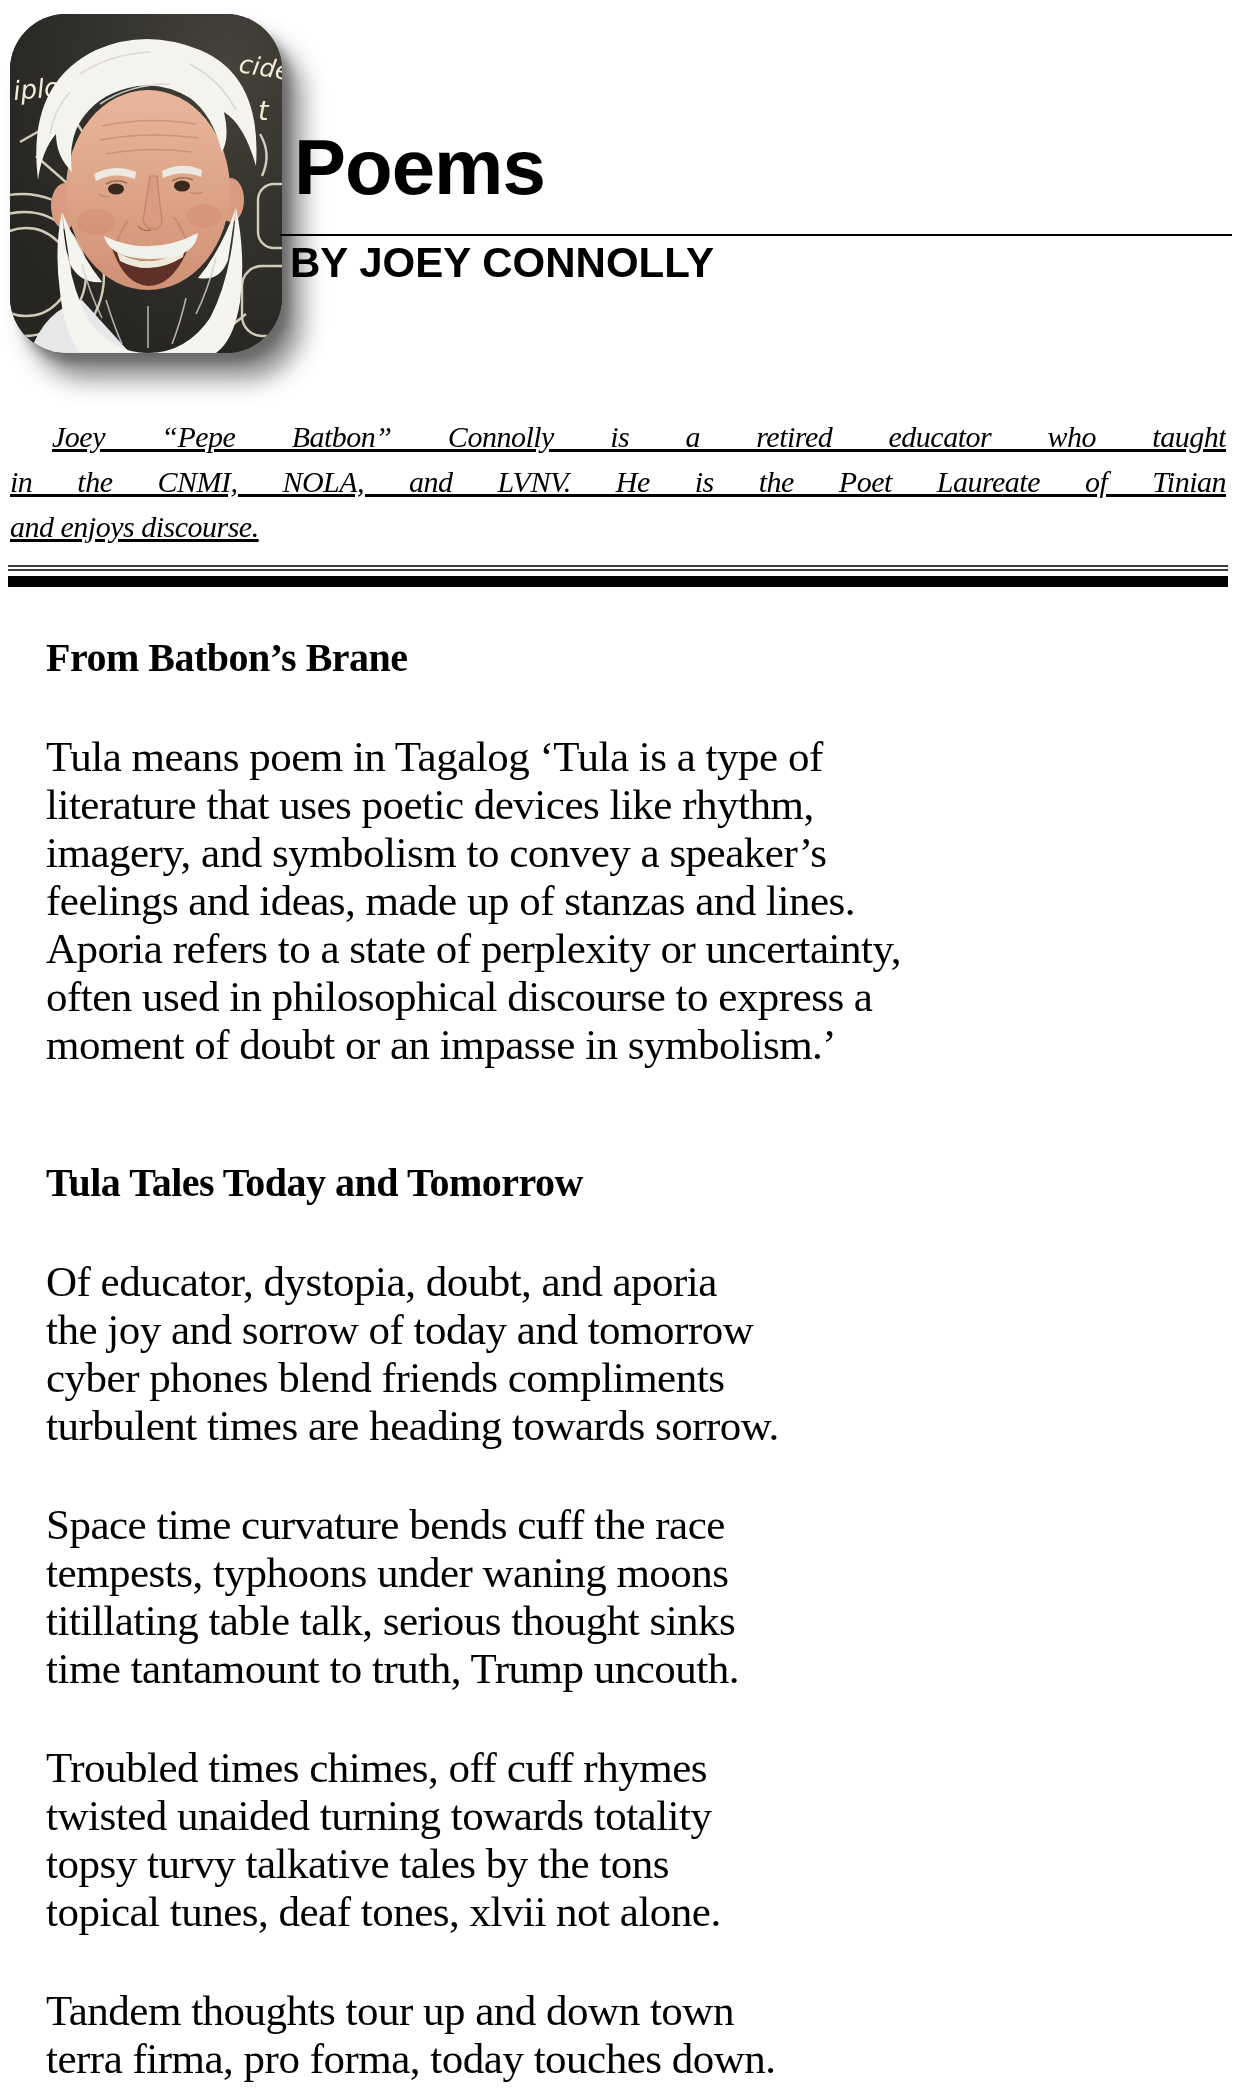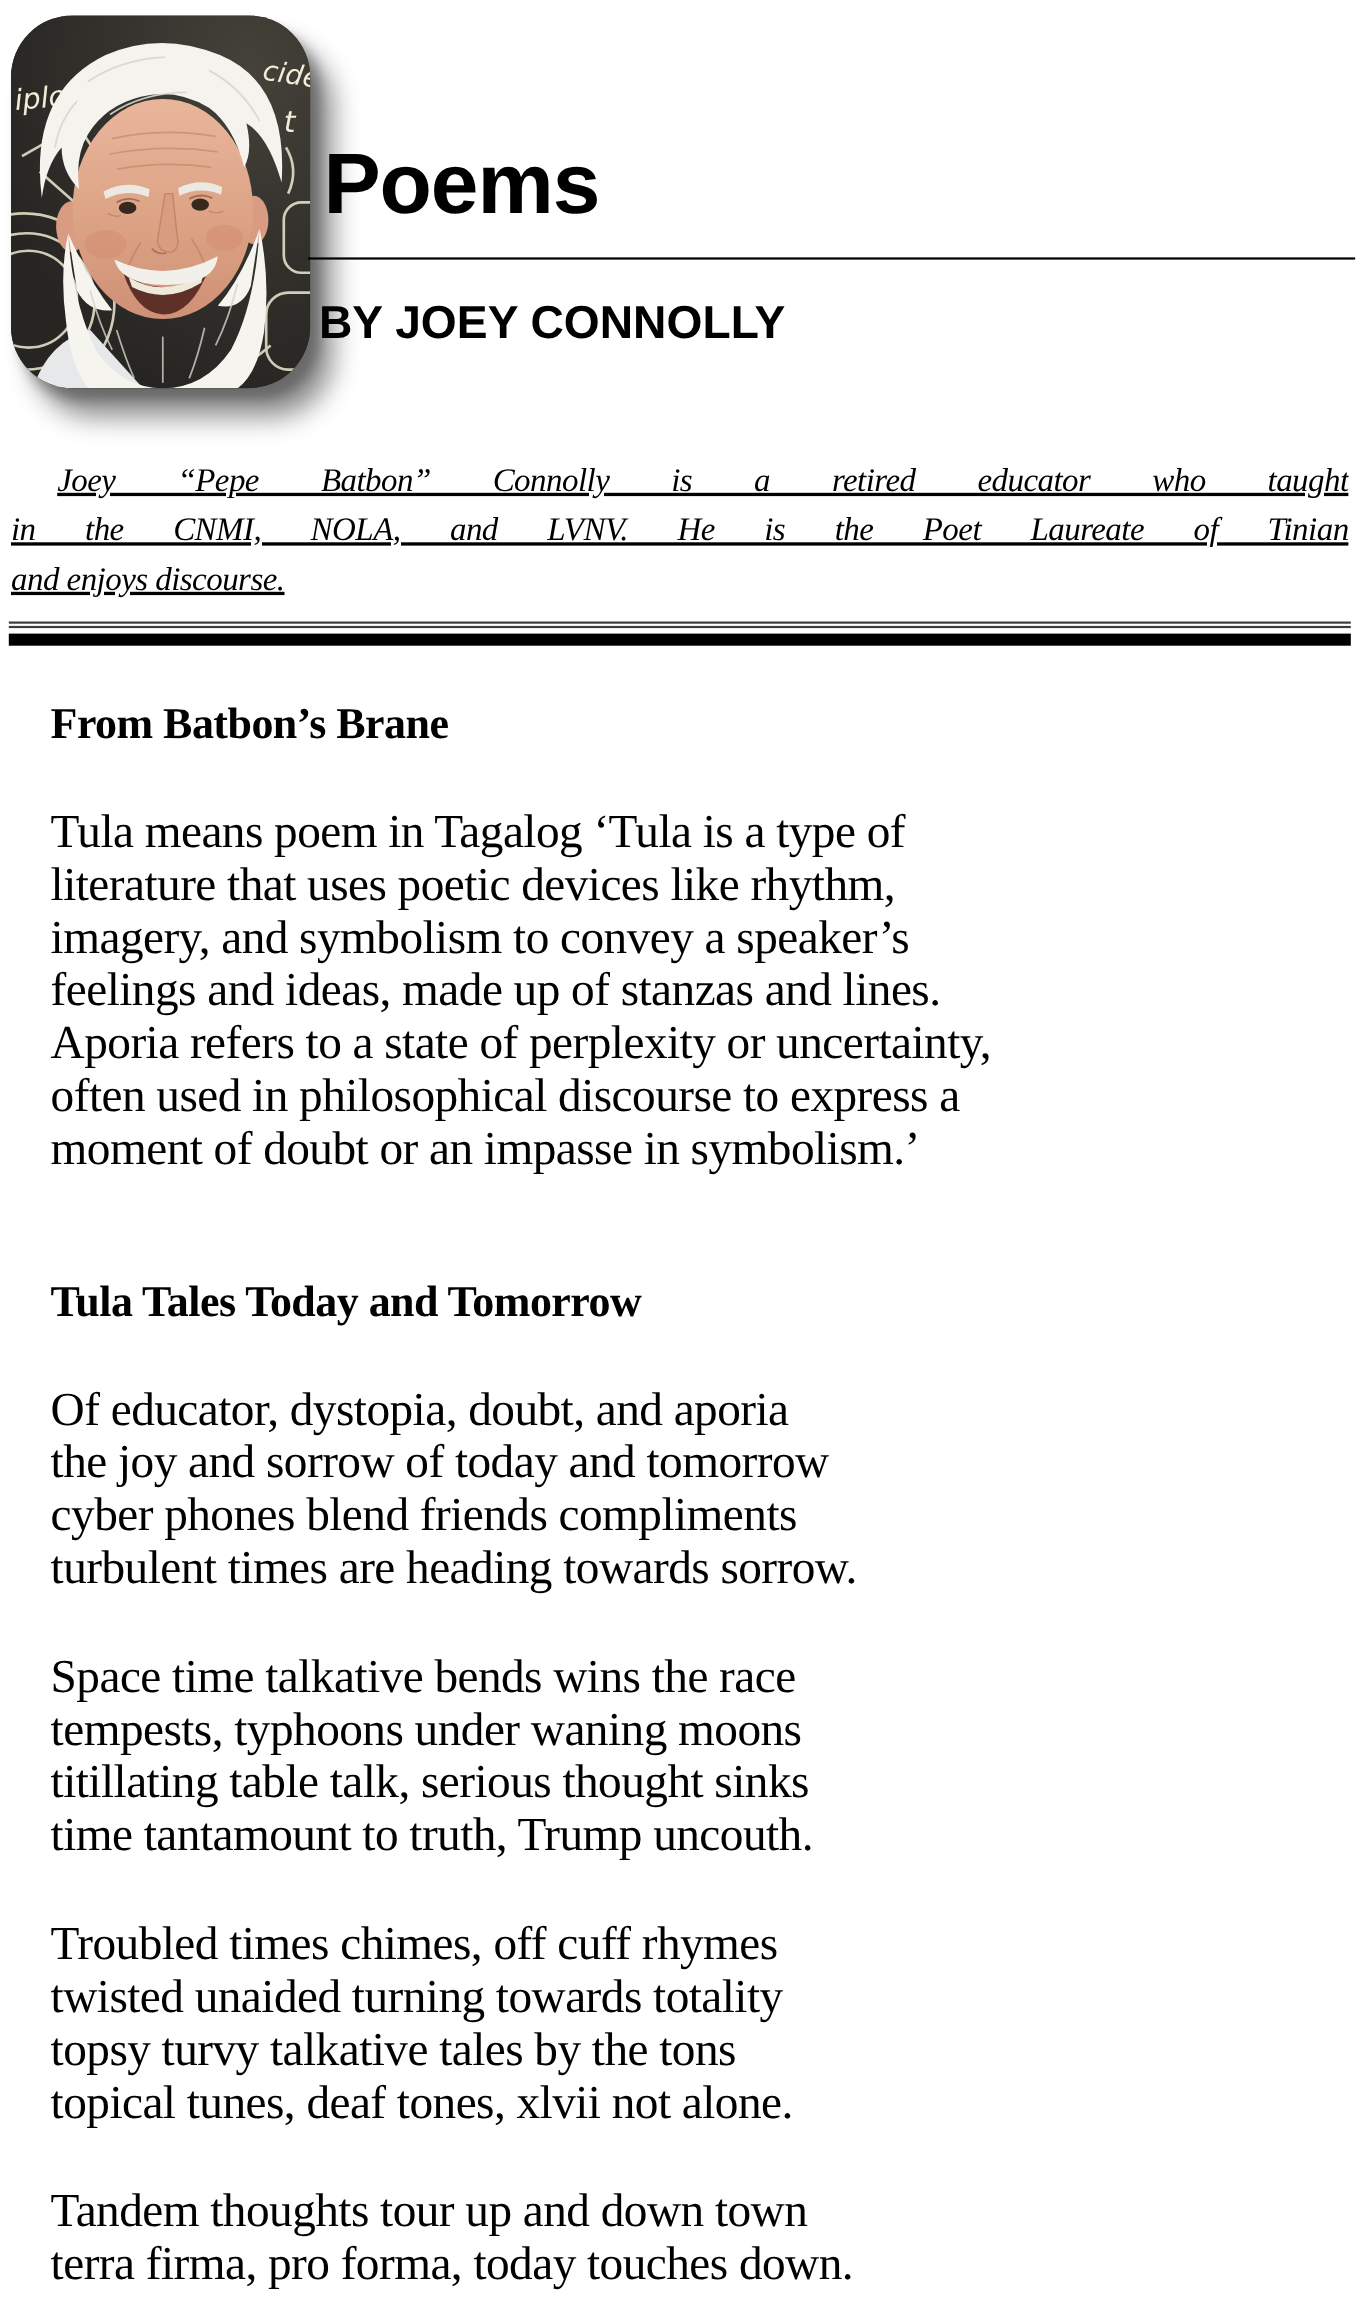--- a/index.html
+++ b/index.html
@@ -17,21 +17,21 @@
 
   .column-title{
     position:absolute;left:290px;top:124px;margin:4px;
     font-family:"Liberation Sans",sans-serif;font-weight:bold;
     font-size:78px;line-height:78px;letter-spacing:-1px;color:#000;
   }
   .title-rule{
     position:absolute;left:280px;right:4px;top:234px;height:2px;background:#000;border:0;margin:0;
   }
   .byline{
-    position:absolute;left:290px;top:271px;margin:0;
+    position:absolute;left:290px;top:241px;margin:0;
     font-family:"Liberation Sans",sans-serif;font-weight:bold;
     font-size:42px;line-height:44px;letter-spacing:0px;color:#000;
   }
 
   
   .bio{
     position:absolute;left:10px;right:10px;top:414px;margin:0;
     font-style:italic;font-size:30px;line-height:45px;letter-spacing:-0.5px;text-decoration:underline;
   }
   .bio .line{white-space:nowrap;}
@@ -188,21 +188,21 @@
         <div class="poem-line">moment of doubt or an impasse in symbolism.’</div>
       </div>
       <h3 class="later">Tula Tales Today and Tomorrow</h3>
       <div class="stanza">
         <div class="poem-line">Of educator, dystopia, doubt, and aporia</div>
         <div class="poem-line">the joy and sorrow of today and tomorrow</div>
         <div class="poem-line">cyber phones blend friends compliments</div>
         <div class="poem-line">turbulent times are heading towards sorrow.</div>
       </div>
       <div class="stanza">
-        <div class="poem-line">Space time talkative bends wins the race</div>
+        <div class="poem-line">Space time curvature bends cuff the race</div>
         <div class="poem-line">tempests, typhoons under waning moons</div>
         <div class="poem-line">titillating table talk, serious thought sinks</div>
         <div class="poem-line">time tantamount to truth, Trump uncouth.</div>
       </div>
       <div class="stanza">
         <div class="poem-line">Troubled times chimes, off cuff rhymes</div>
         <div class="poem-line">twisted unaided turning towards totality</div>
         <div class="poem-line">topsy turvy talkative tales by the tons</div>
         <div class="poem-line">topical tunes, deaf tones, xlvii not alone.</div>
       </div>

